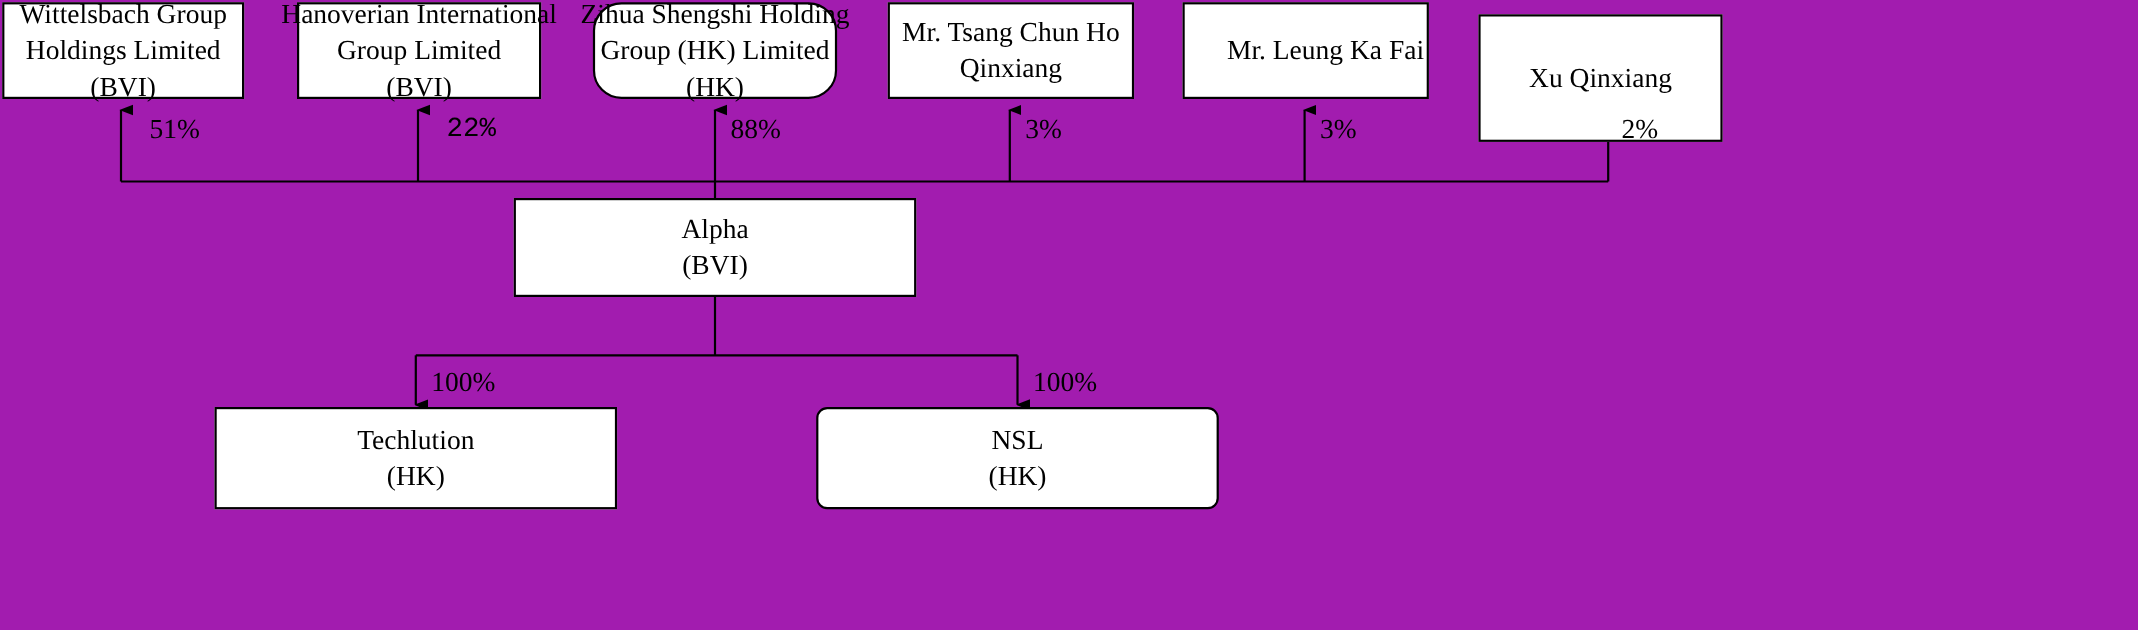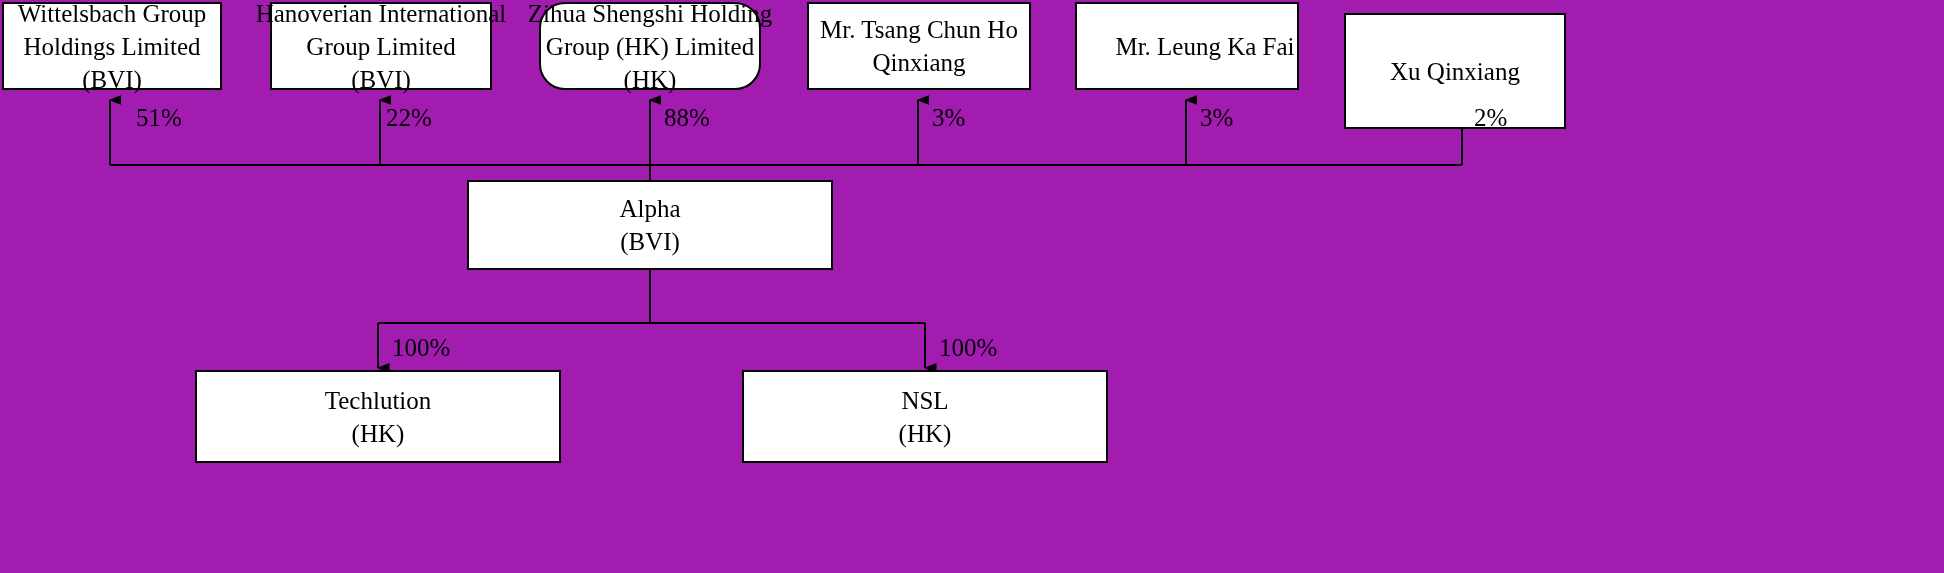--- a/index.html
+++ b/index.html
@@ -106,37 +106,37 @@
 
   <div class="node-box" style="left:1075px; top:2px; width:224px; height:88px;padding-left:36px;">
     <span class="line">Mr. Leung Ka Fai</span>
   </div>
 
   <div class="node-box" style="left:1344px; top:13px; width:222px; height:116px;">
     <span class="line">Xu Qinxiang</span>
   </div>
 
   <div class="pct-label" style="left:136px; top:105px;">51%</div>
-  <div class="pct-label" style="left:386px; top:105px;">22%</div>
+  <div class="pct-label" style="left:406px; top:105px;font-family:Liberation Mono, monospace;">22%</div>
   <div class="pct-label" style="left:664px; top:105px;">88%</div>
   <div class="pct-label" style="left:932px; top:105px;">3%</div>
   <div class="pct-label" style="left:1200px; top:105px;">3%</div>
   <div class="pct-label" style="left:1474px; top:105px;">2%</div>
 
   <div class="node-box" style="left:467px; top:180px; width:366px; height:90px;">
     <span class="line">Alpha</span>
     <span class="line">(BVI)</span>
   </div>
 
   <div class="node-box" style="left:195px; top:370px; width:366px; height:93px;">
     <span class="line">Techlution</span>
     <span class="line">(HK)</span>
   </div>
 
-  <div class="node-box" style="left:742px; top:370px; width:366px; height:93px;">
+  <div class="node-box" style="left:742px; top:370px; width:366px; height:93px;border-radius:10px;">
     <span class="line">NSL</span>
     <span class="line">(HK)</span>
   </div>
 
   <div class="pct-label" style="left:392px; top:335px;">100%</div>
   <div class="pct-label" style="left:939px; top:335px;">100%</div>
 
 </div>
 
 </body></html>

